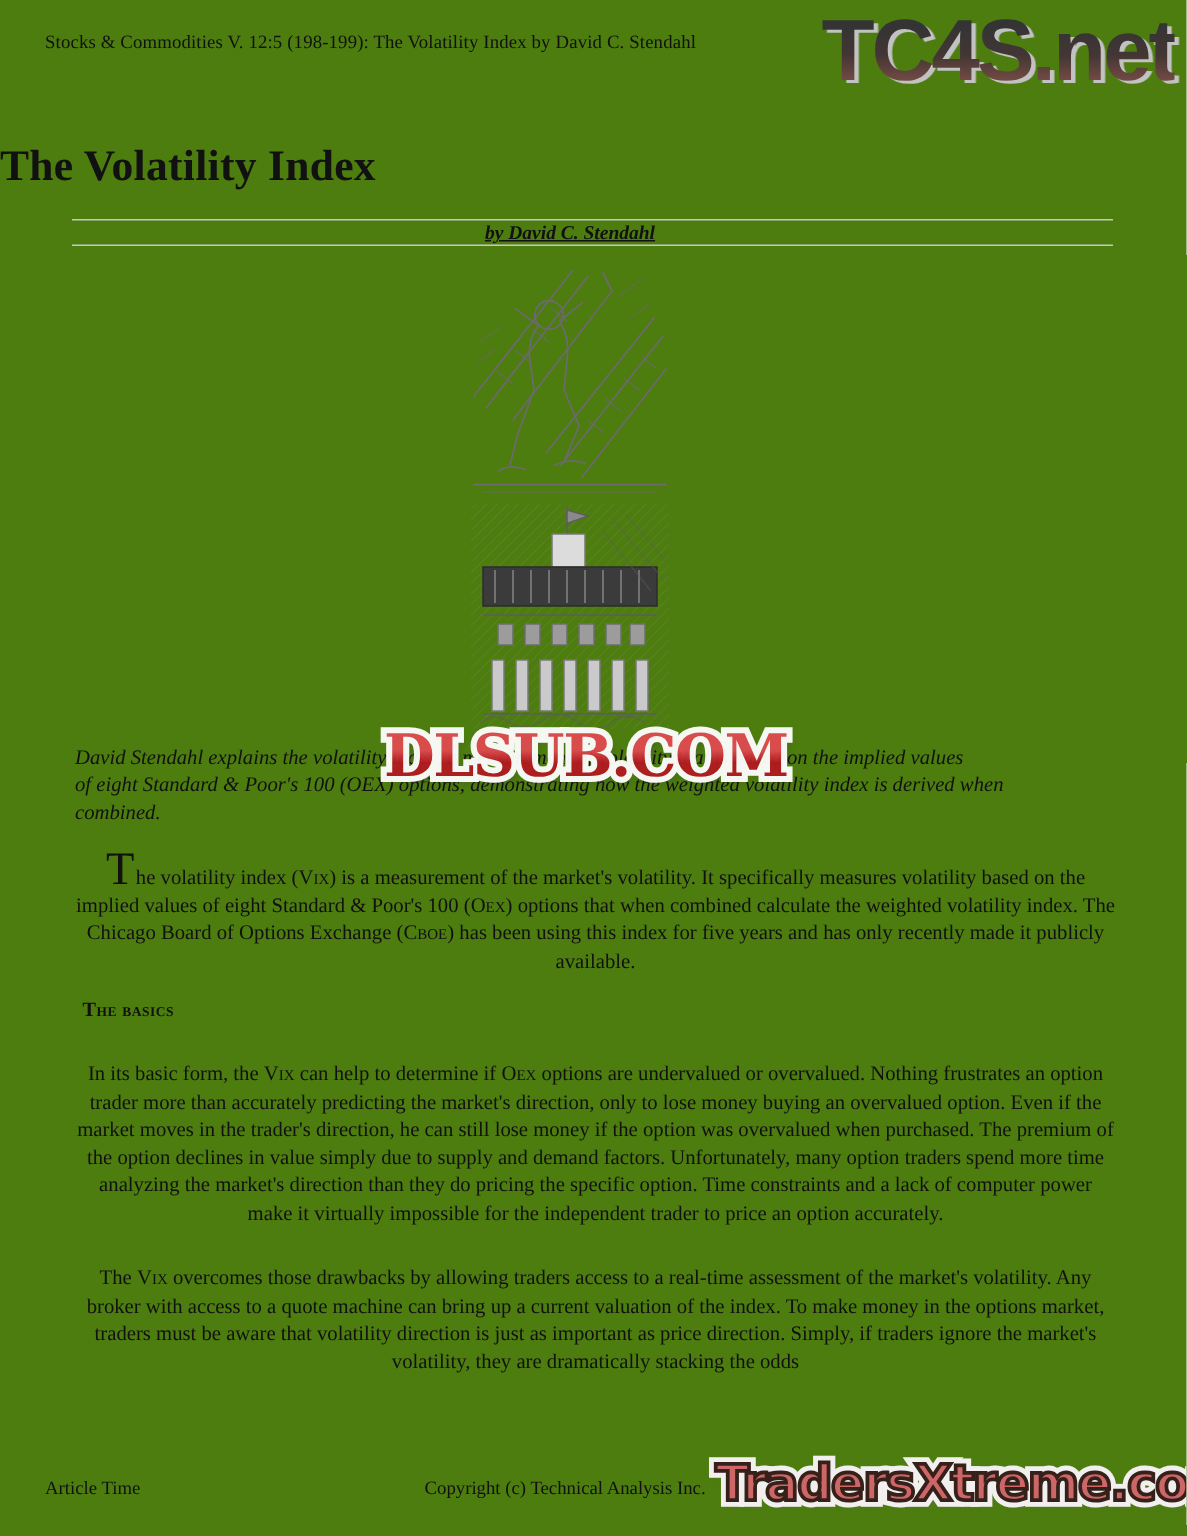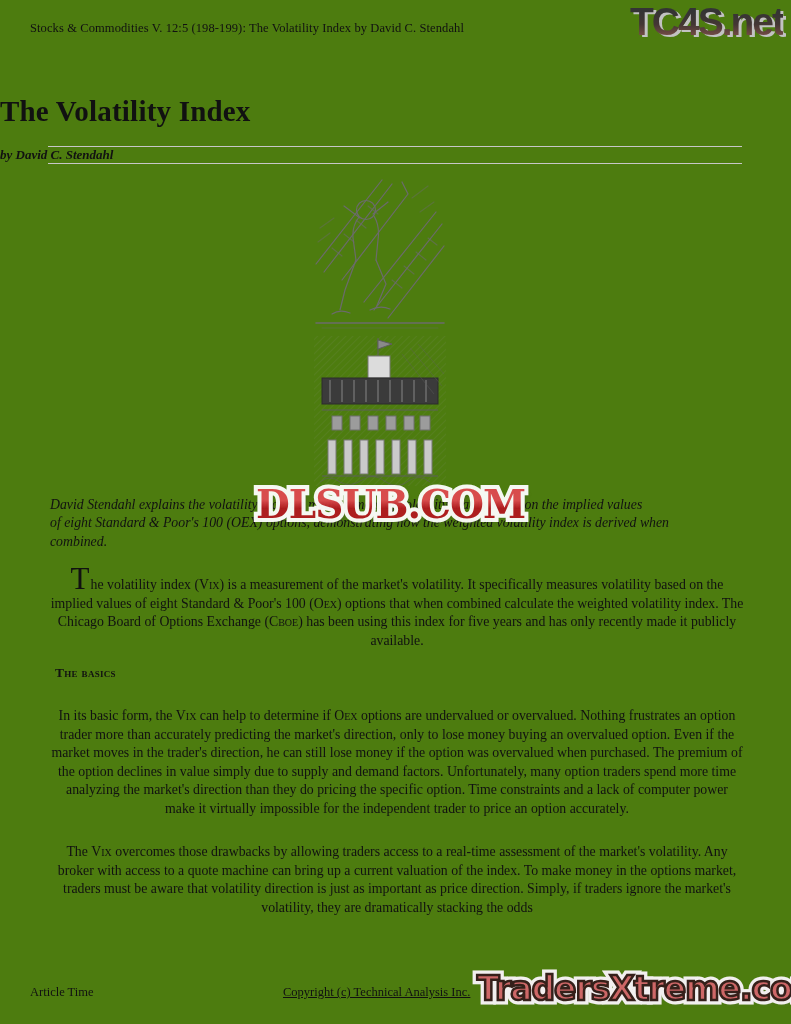--- a/index.html
+++ b/index.html
@@ -6,48 +6,48 @@
   html,body { background:#e8e8e8; }
   .page {
     position:relative; width:791px; height:1024px; background:#4d7c0f;
     margin:0 auto; overflow:hidden;
     font-family:"Liberation Serif", serif; color:#111;
   }
   
   .citation { position:absolute; left:30px; top:21px; font-size:12.5px; letter-spacing:.1px; }
   .tc4s {
     position:absolute; top:0px; right:8px;
-    font-family:"Liberation Sans", sans-serif; font-weight:900; font-size:39px; letter-spacing:-2px;
+    font-family:"Liberation Sans", sans-serif; font-weight:900; font-size:58px; letter-spacing:-2px;
     background:linear-gradient(180deg,#343434 25%, #433634 55%, #815149 88%);
     -webkit-background-clip:text; background-clip:text; color:transparent;
     filter:drop-shadow(3px 2px 0px #c2c2c2);
   }
   
   .title { position:absolute; left:0; top:95px; width:760px; text-align:left;
            font-size:29px; font-weight:bold; letter-spacing:.2px; }
   .rule { position:absolute; left:48px; width:694px; height:1px; background:#c7c7c7; }
   .rule-top { top:146px; } .rule-bottom { top:163px; }
-  .byline { position:absolute; left:0; top:147px; width:760px; text-align:left;
-            font-size:13px; font-weight:bold; font-style:italic; }
+  .byline { position:absolute; left:0; top:147px; width:760px; text-align:center;
+            font-size:13px; font-weight:bold; font-style:italic;text-decoration:underline; }
   
   .illustration { position:absolute; left:312px; top:168px; width:136px; height:320px; }
   
   .abstract { position:absolute; left:50px; top:496px; width:700px;
               font-style:italic; font-size:13.8px; line-height:18.3px; }
   .para { position:absolute; left:50px; width:694px; font-size:13.8px; line-height:18.5px;text-align:center; }
   .p1 { top:572px; }
   .p1::first-letter { font-size:31px; line-height:14px; padding-right:1px; }
   .p2 { top:707px; }
   .p3 { top:843px; }
   .sc { font-variant:small-caps; }
   .section-heading { position:absolute; left:55px; top:665px; font-size:13.5px;
                      font-weight:bold; font-variant:small-caps; letter-spacing:.3px; }
   
   .footer-left { position:absolute; left:30px; top:985px; font-size:12.5px; }
-  .footer-center { position:absolute; left:283px; top:985px; font-size:12.5px;text-decoration:underline; }
+  .footer-center { position:absolute; left:283px; top:985px; font-size:12.5px; }
   
   .dlsub { position:absolute; left:256px; top:481px; height:48px; width:290px;
            font-family:"DejaVu Serif", serif; font-weight:bold; font-size:39px;
            letter-spacing:-1px; white-space:nowrap; opacity:.95; }
   .dlsub::before, .dlsub::after { content:attr(data-text); position:absolute; left:0; top:0; }
   .dlsub::before { -webkit-text-stroke:8px #ffffff; color:#fff;
                    text-shadow:3px 4px 5px rgba(60,60,60,.45); }
   .dlsub::after { background:linear-gradient(180deg,#e04a50 42%, #b3191f 60%);
                   -webkit-background-clip:text; background-clip:text; color:transparent; }
   

